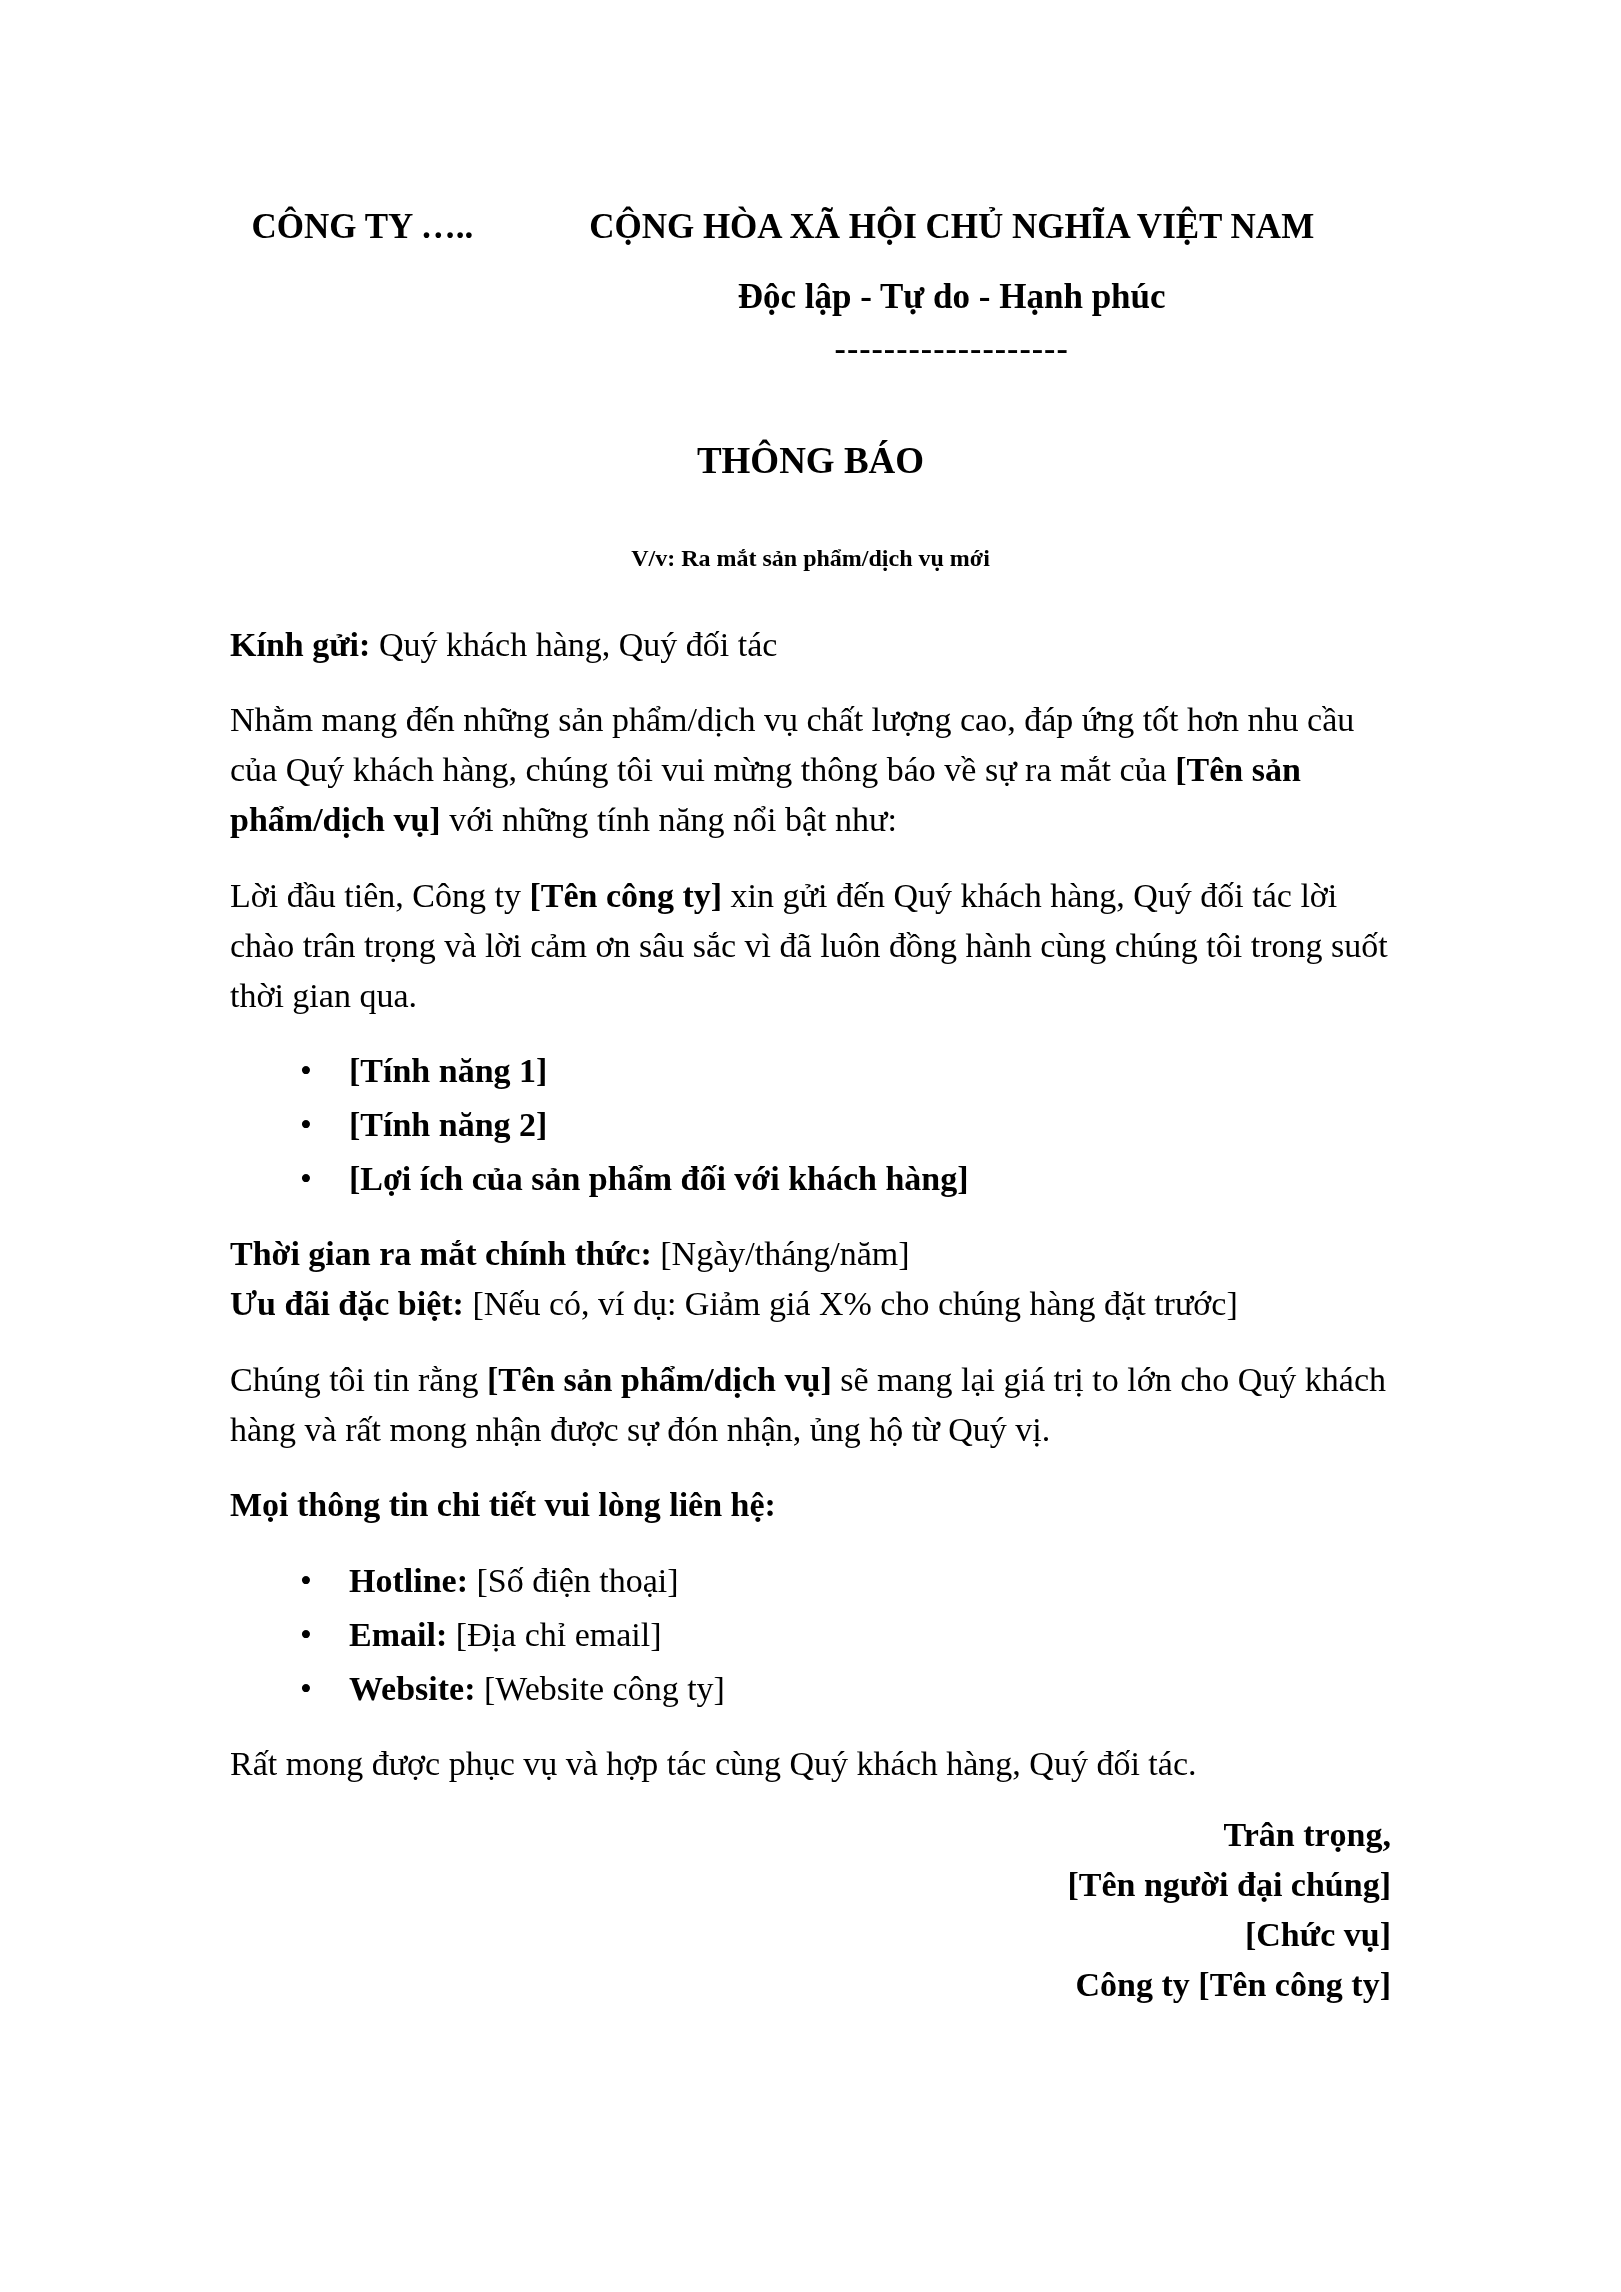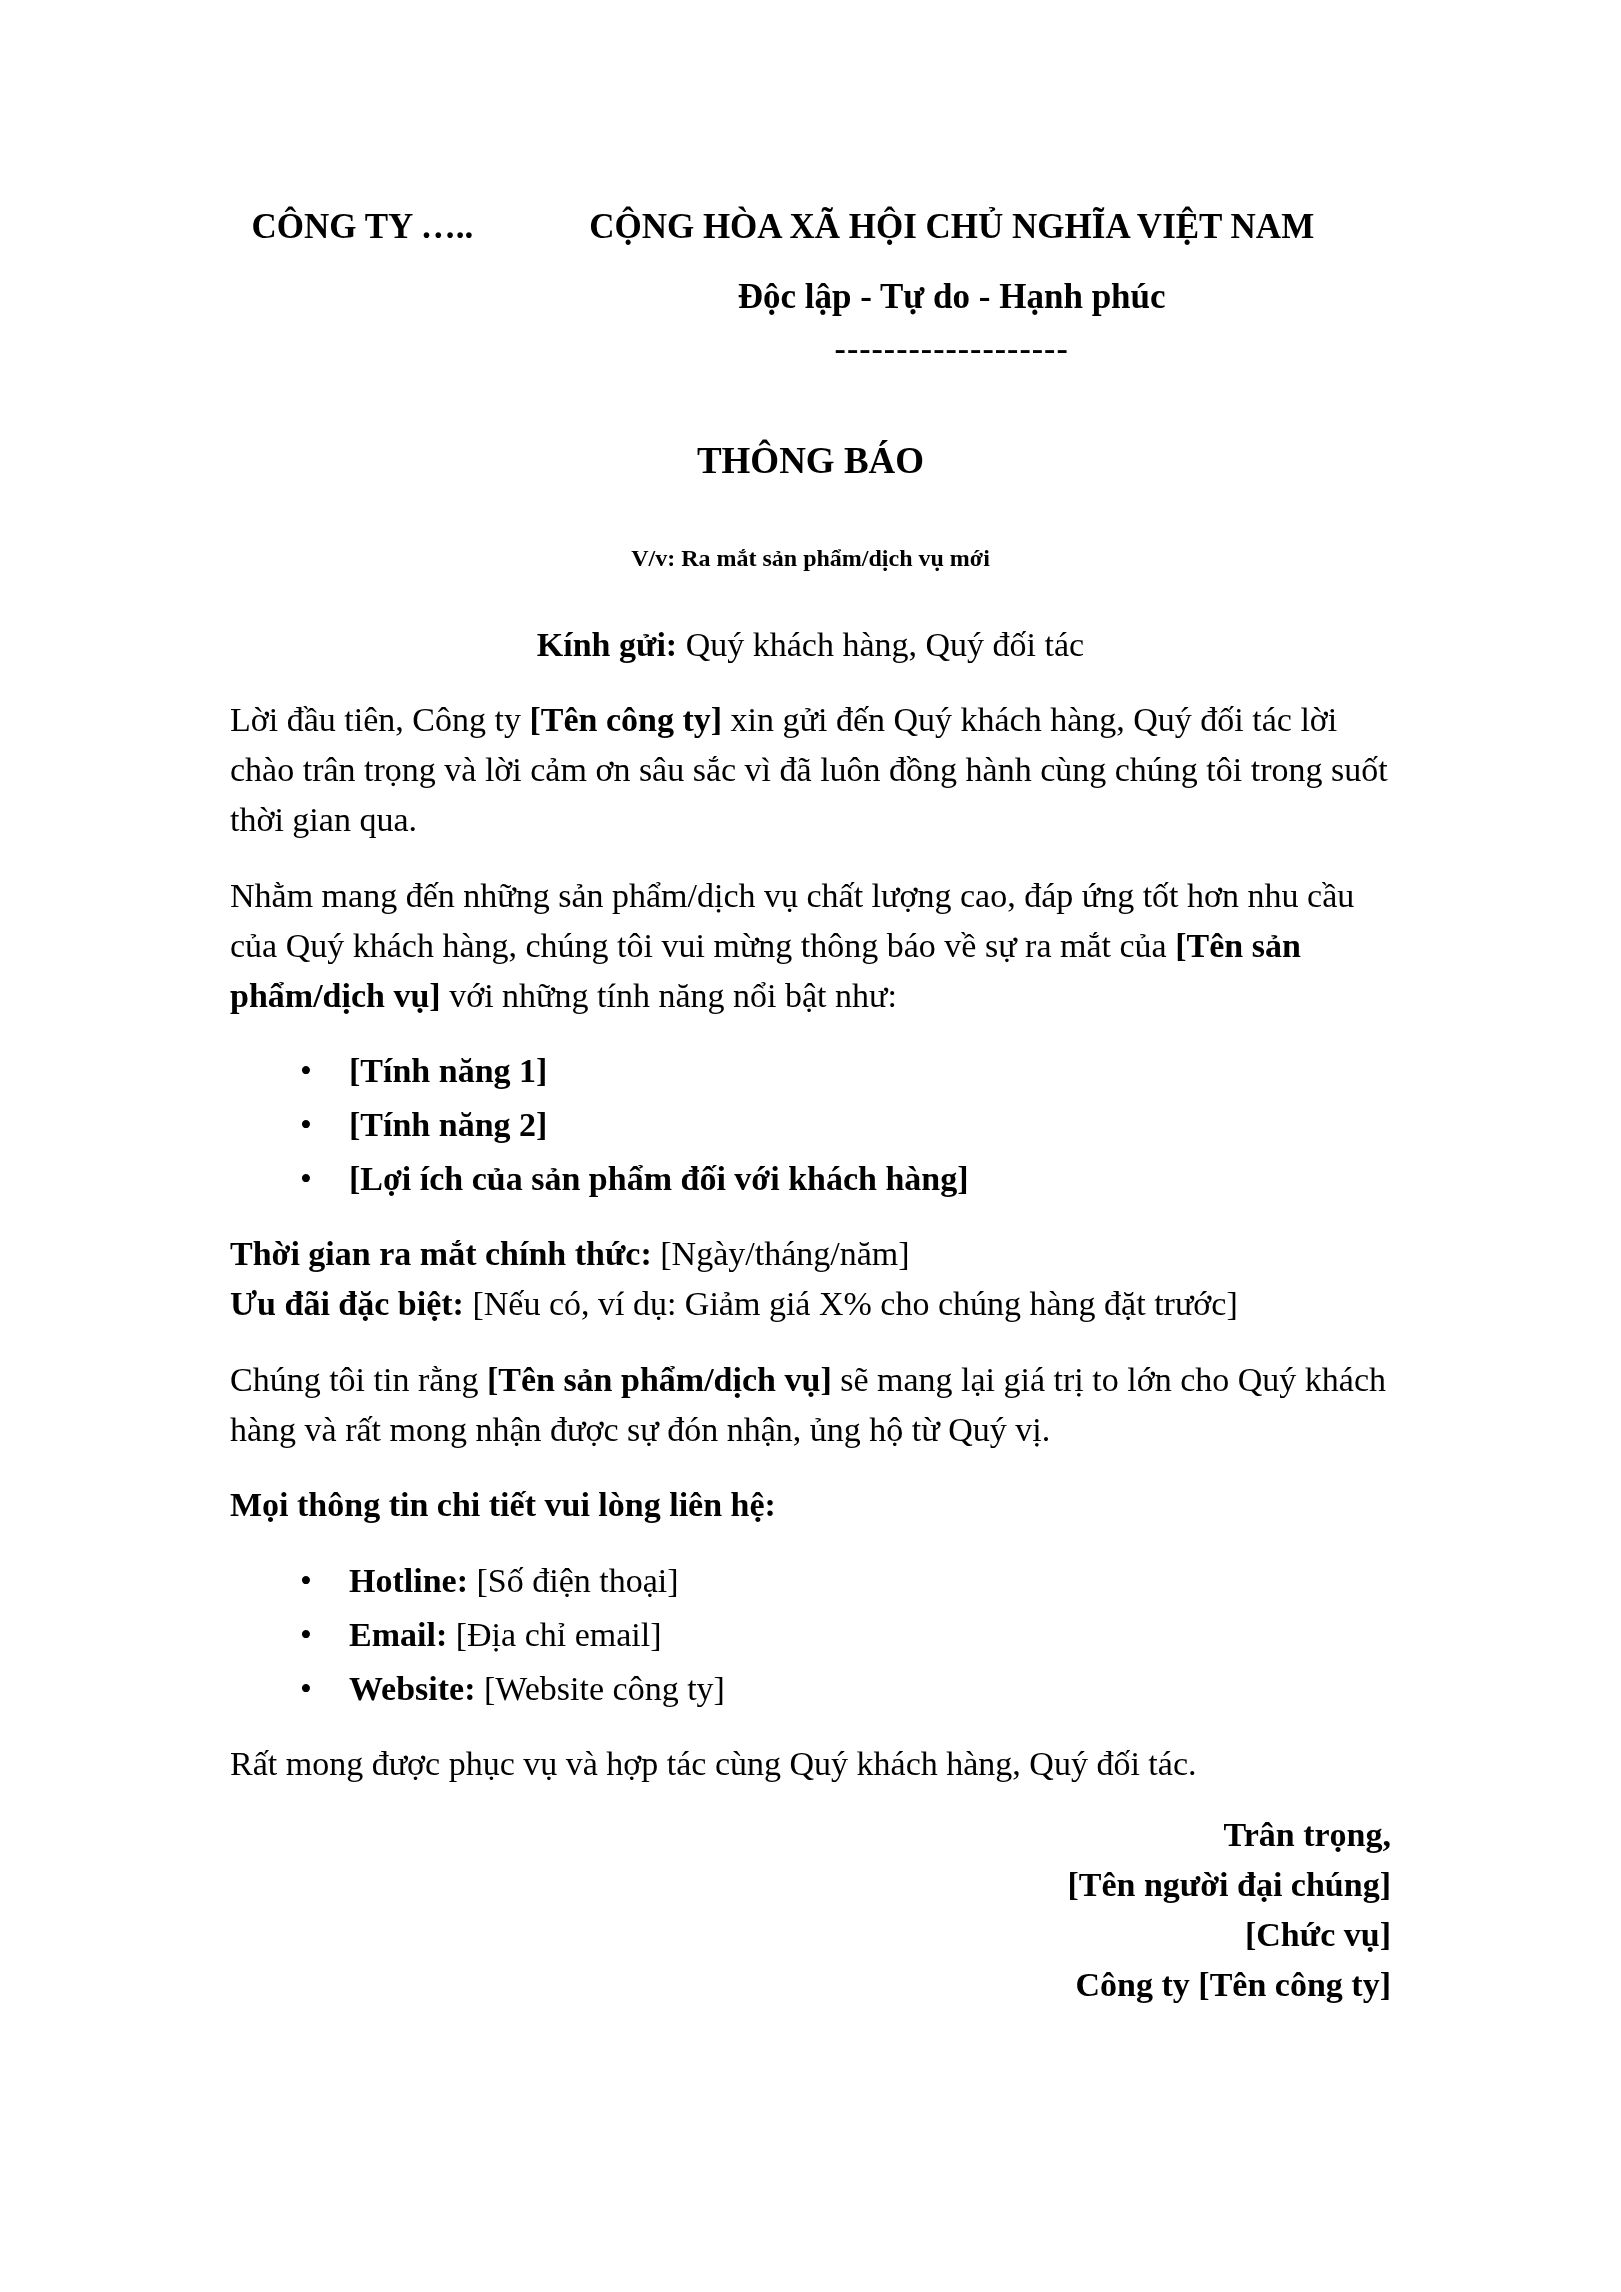--- a/index.html
+++ b/index.html
@@ -56,21 +56,21 @@
     line-height: 55px;
   }
   .doc-subject {
     margin-top: 45px;
     text-align: center;
     font-size: 24px;
     font-weight: bold;
   }
 
   .para { margin: 25.5px 0 0 0; }
-  .salutation { margin-top: 37px; text-align: center; }
+  .salutation { margin-top: 37px; }
 
   ul.doc-list {
     list-style: none;
     margin: 25.5px 0 0 0;
     padding: 0 0 0 70px;
   }
   ul.doc-list li {
     position: relative;
     padding-left: 49px;
   }
@@ -103,23 +103,23 @@
       <div class="nat-divider">-------------------</div>
     </div>
   </div>
 
   <div class="doc-title">THÔNG BÁO</div>
 
   <div class="doc-subject">V/v: Ra mắt sản phẩm/dịch vụ mới</div>
 
   <p class="para salutation"><span class="b">Kính gửi:</span><span> Quý khách hàng, Quý đối tác</span></p>
 
+  <p class="para"><span>Nhằm mang đến những sản phẩm/dịch vụ chất lượng cao, đáp ứng tốt hơn nhu cầu của Quý khách hàng, chúng tôi vui mừng thông báo về sự ra mắt của </span><span class="b">[Tên sản phẩm/dịch vụ]</span><span> với những tính năng nổi bật như:</span></p>
+
   <p class="para"><span>Lời đầu tiên, Công ty </span><span class="b">[Tên công ty]</span><span> xin gửi đến Quý khách hàng, Quý đối tác lời chào trân trọng và lời cảm ơn sâu sắc vì đã luôn đồng hành cùng chúng tôi trong suốt thời gian qua.</span></p>
-
-  <p class="para"><span>Nhằm mang đến những sản phẩm/dịch vụ chất lượng cao, đáp ứng tốt hơn nhu cầu của Quý khách hàng, chúng tôi vui mừng thông báo về sự ra mắt của </span><span class="b">[Tên sản phẩm/dịch vụ]</span><span> với những tính năng nổi bật như:</span></p>
 
   <ul class="doc-list">
     <li><span class="b">[Tính năng 1]</span></li>
     <li><span class="b">[Tính năng 2]</span></li>
     <li><span class="b">[Lợi ích của sản phẩm đối với khách hàng]</span></li>
   </ul>
 
   <p class="para">
     <span class="kv-line"><span class="b">Thời gian ra mắt chính thức:</span><span> [Ngày/tháng/năm]</span></span>
     <span class="kv-line"><span class="b">Ưu đãi đặc biệt:</span><span> [Nếu có, ví dụ: Giảm giá X% cho chúng hàng đặt trước]</span></span>

